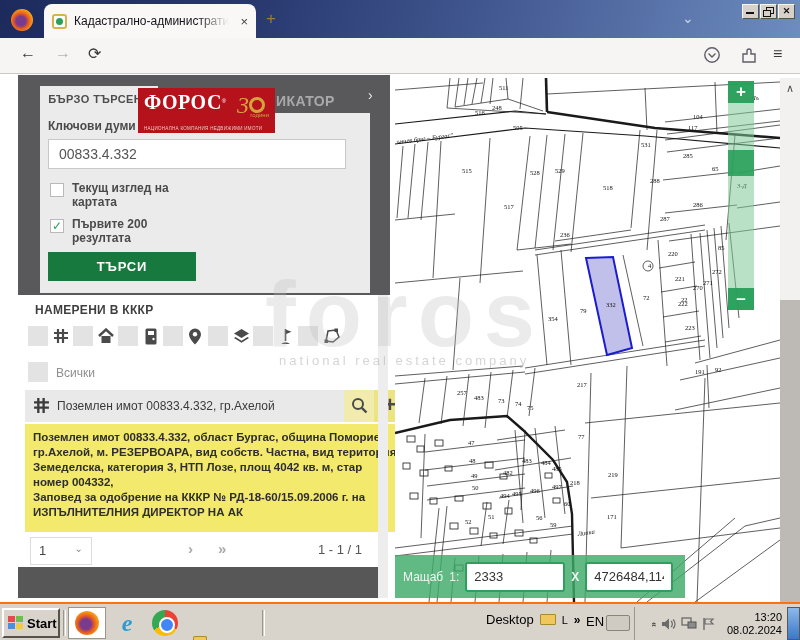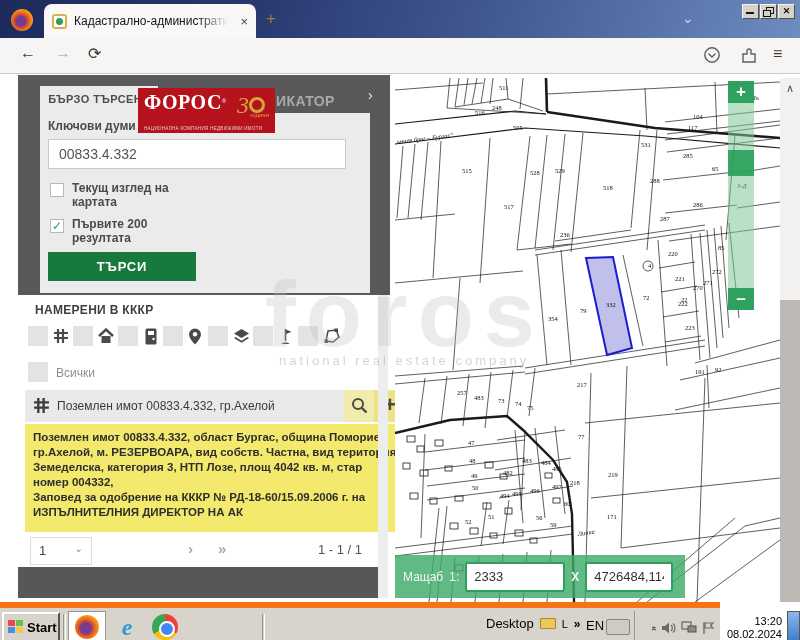--- a/index.html
+++ b/index.html
@@ -92,21 +92,21 @@
   #pg-scroll { left:780px; top:78px; width:20px; height:524px; background:#f3f1ef; }
   #pg-scroll-up { position:absolute; left:0; top:4px; width:20px; height:18px; color:#4f4d4a; font-size:11px; text-align:center; }
   #pg-scroll-thumb { position:absolute; left:0; top:222px; width:20px; height:302px; background:#bdb9b4; }
 
   
   #watermark { left:265px; top:262px; width:420px; height:130px; pointer-events:none; z-index:70; }
   #wm-big { font-size:92px; font-weight:bold; color:rgba(190,190,190,.30); letter-spacing:10px; font-family:"Liberation Sans",sans-serif; }
   #wm-small { font-size:13px; color:rgba(185,185,185,.6); letter-spacing:3px; margin-top:-14px; margin-left:14px; }
 
   
-  #taskbar { left:0; top:602px; width:720px; height:38px; background:#d8d4cc; border-top:6px solid #f97316; z-index:90; }
+  #taskbar { left:0; top:602px; width:800px; height:38px; background:#d8d4cc; border-top:2px solid #f97316; z-index:90; }
   #start-btn { left:2px; top:4px; width:58px; height:30px; background:#d8d4cc; border:2px solid; border-color:#fff #55524c #55524c #fff; display:flex; align-items:center; gap:4px; padding:0 4px; position:absolute; }
   #start-flag { width:15px; height:14px; display:grid; grid-template-columns:7px 7px; grid-template-rows:6px 6px; gap:1px; }
   #start-flag i { display:block; }
   #start-label { font-weight:bold; font-size:13px; color:#000; }
   .ql-sep { position:absolute; top:6px; width:3px; height:26px; border-left:1px solid #9a968e; border-right:1px solid #fff; }
   #ff-slot { left:68px; top:3px; width:38px; height:32px; background:#fff; border:1px solid #9a968e; position:absolute; }
   .ql-icon { position:absolute; top:6px; width:26px; height:26px; }
   #ie-icon { color:#2e9ad0; font-size:24px; font-weight:bold; font-style:italic; font-family:"Liberation Serif",serif; line-height:26px; text-align:center; }
   #chrome-icon { border-radius:50%; background:conic-gradient(#ea4335 0 33%,#fbbc05 33% 66%,#34a853 66% 100%); position:relative; }
   #chrome-icon::after { content:""; position:absolute; left:7px; top:7px; width:12px; height:12px; border-radius:50%; background:#4285f4; border:2px solid #fff; }

